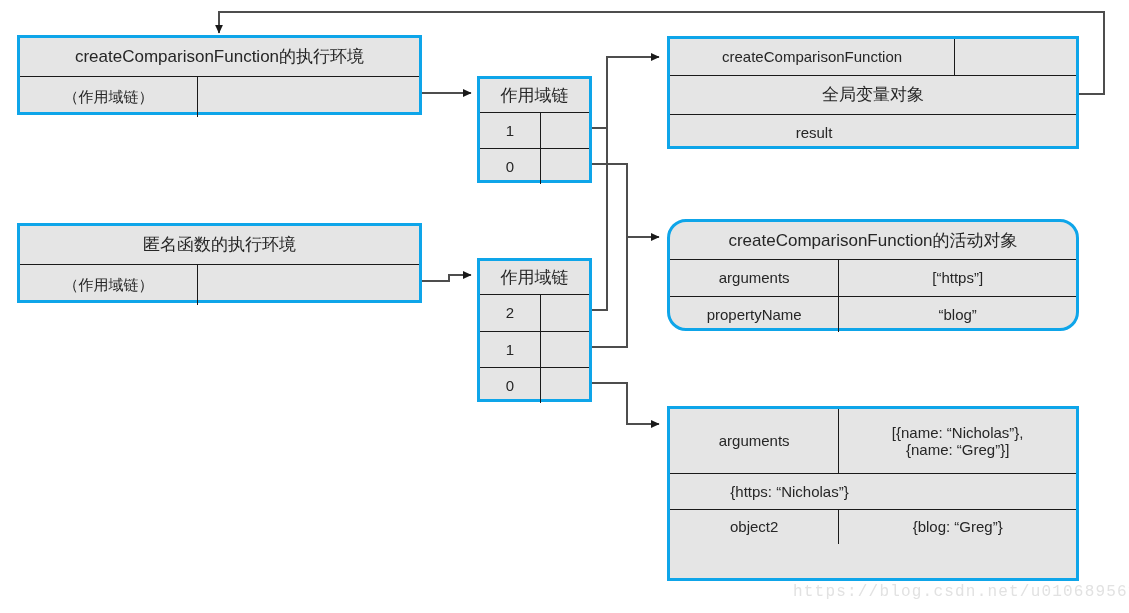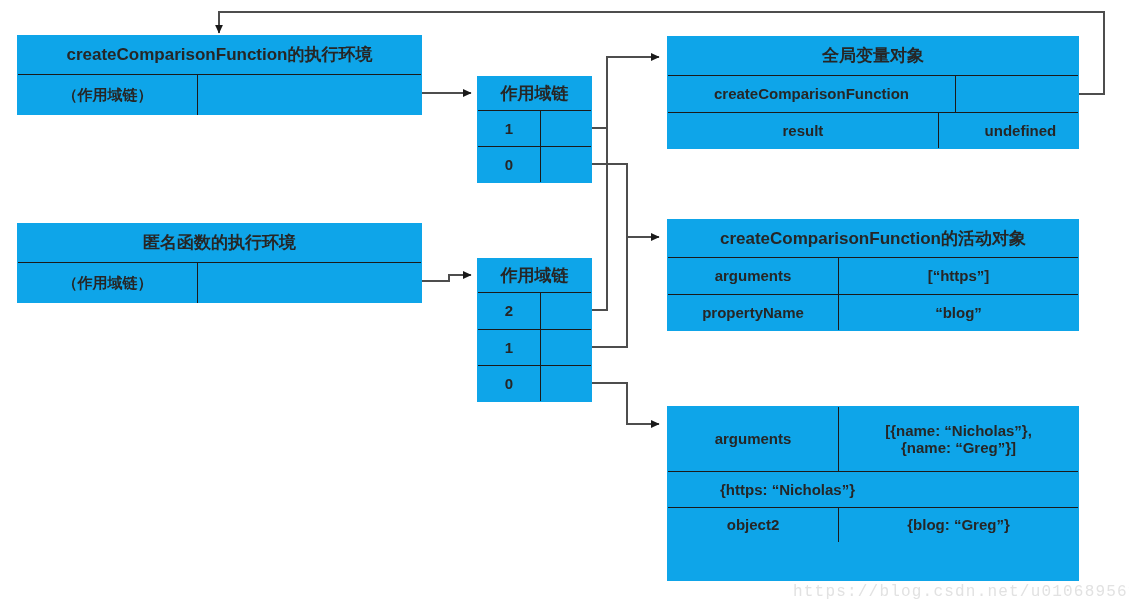--- a/index.html
+++ b/index.html
@@ -4,21 +4,21 @@
 <style>
   html,body{margin:0;padding:0;background:#ffffff;}
   body{
     width:1129px;height:613px;position:relative;overflow:hidden;
     font-family:"Liberation Sans","DejaVu Sans",sans-serif;
     color:#262626;
   }
   .diagram{position:absolute;left:0;top:0;width:1129px;height:613px;}
 
   
-  .box{position:absolute;border:1px solid #0ea5e9;box-sizing:border-box;background:#0ea5e9;font-weight:bold;}
+  .box{position:absolute;border:3px solid #0ea5e9;box-sizing:border-box;background:#e5e5e5;}
   .row{display:flex;box-sizing:border-box;border-bottom:1px solid #1a1a1a;}
   .row:last-child{border-bottom:none;}
   .cell{
     box-sizing:border-box;display:flex;align-items:center;justify-content:center;
     text-align:center;padding:2px 6px;line-height:1.15;
     border-right:1px solid #1a1a1a;
   }
   .cell:last-child{border-right:none;}
   .hdr{justify-content:center;font-size:17px;}
   .t17{font-size:15px;}
@@ -110,34 +110,33 @@
       <div class="cell t17" style="width:63px;">1</div>
       <div class="cell t17" style="width:50px;"></div>
     </div>
     <div class="row" style="height:35px;">
       <div class="cell t17" style="width:63px;">0</div>
       <div class="cell t17" style="width:50px;"></div>
     </div>
   </div>
 
   <div class="box" style="left:667px;top:36px;width:412px;height:113px;">
-    <div class="row" style="height:39px;">
-      <div class="cell hdr" style="width:100%;">全局变量对象</div>
-    </div>
     <div class="row" style="height:37px;">
       <div class="cell t17" style="width:288px;">createComparisonFunction</div>
       <div class="cell t17" style="width:122px;"></div>
     </div>
+    <div class="row" style="height:39px;">
+      <div class="cell hdr" style="width:100%;">全局变量对象</div>
+    </div>
     <div class="row" style="height:35px;gap:24px;">
       <div class="cell t17" style="width:288px;">result</div>
-      <div class="cell t17" style="width:122px;">undefined</div>
     </div>
   </div>
 
-  <div class="box" style="left:667px;top:219px;width:412px;height:112px;">
+  <div class="box" style="left:667px;top:219px;width:412px;height:112px;border-radius:19px;">
     <div class="row" style="height:38px;">
       <div class="cell hdr" style="width:100%;">createComparisonFunction的活动对象</div>
     </div>
     <div class="row" style="height:37px;">
       <div class="cell t17" style="width:171px;">arguments</div>
       <div class="cell t17" style="width:239px;">[“https”]</div>
     </div>
     <div class="row" style="height:35px;">
       <div class="cell t17" style="width:171px;">propertyName</div>
       <div class="cell t17" style="width:239px;">“blog”</div>

